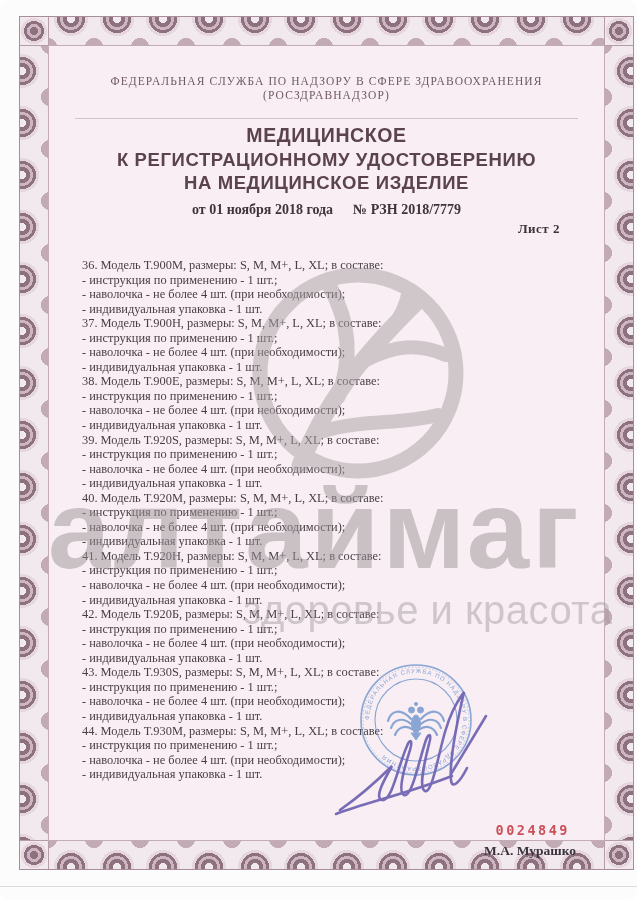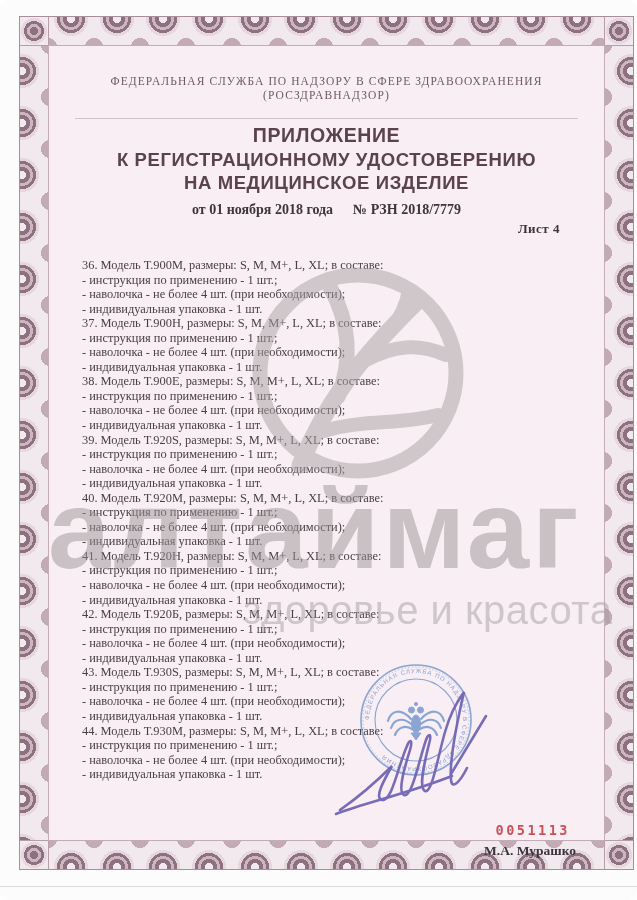--- a/index.html
+++ b/index.html
@@ -94,30 +94,30 @@
     <div class="fcorner c-br"></div>
 
     <div class="paper">
       <div class="org">
         <div>ФЕДЕРАЛЬНАЯ СЛУЖБА ПО НАДЗОРУ В СФЕРЕ ЗДРАВООХРАНЕНИЯ</div>
         <div>(РОСЗДРАВНАДЗОР)</div>
       </div>
       <div class="rule"></div>
 
       <div class="title">
-        <div class="t1">ПРИЛОЖЕНИЕ</div>
+        <div class="t1">МЕДИЦИНСКОЕ</div>
         <div>К РЕГИСТРАЦИОННОМУ УДОСТОВЕРЕНИЮ</div>
         <div>НА МЕДИЦИНСКОЕ ИЗДЕЛИЕ</div>
       </div>
 
       <div class="dateline">
         <span>от  01 ноября 2018 года</span>
         <span>№  РЗН 2018/7779</span>
       </div>
-      <div class="sheet">Лист 4</div>
+      <div class="sheet">Лист 2</div>
 
       <div class="items">
           <div class="item">
     <div class="item-heading">36. Модель Т.900М, размеры: S, M, M+, L, XL; в составе:</div>
     <div>
               <div class="item-line">- инструкция по применению - 1 шт.;</div>
               <div class="item-line">- наволочка - не более 4 шт. (при необходимости);</div>
               <div class="item-line">- индивидуальная упаковка - 1 шт.</div>
             </div>
   </div>
@@ -183,21 +183,21 @@
               <div class="item-line">- инструкция по применению - 1 шт.;</div>
               <div class="item-line">- наволочка - не более 4 шт. (при необходимости);</div>
               <div class="item-line">- индивидуальная упаковка - 1 шт.</div>
             </div>
   </div>
         </div>
 
       <div class="sig-position">
       </div>
       <div class="sig-name">М.А. Мурашко</div>
-      <div class="serial">0051113</div>
+      <div class="serial">0024849</div>
     </div>
   </div>
 
   <svg class="wm-logo" width="230" height="230" viewBox="-115 -115 230 230">
     <g fill="none" stroke="#a9a2a5" stroke-linecap="round">
       <circle cx="0" cy="0" r="98" stroke-width="15"></circle>
       <path d="M-58,92 C-34,36 -8,-6 62,-74" stroke-width="17"></path>
       <path d="M-20,24 C-6,-12 -7,-48 -28,-86" stroke-width="15"></path>
       <path d="M6,-12 C36,-28 60,-30 88,-18" stroke-width="14"></path>
       <path d="M-34,58 C6,46 42,52 80,42" stroke-width="14"></path>

